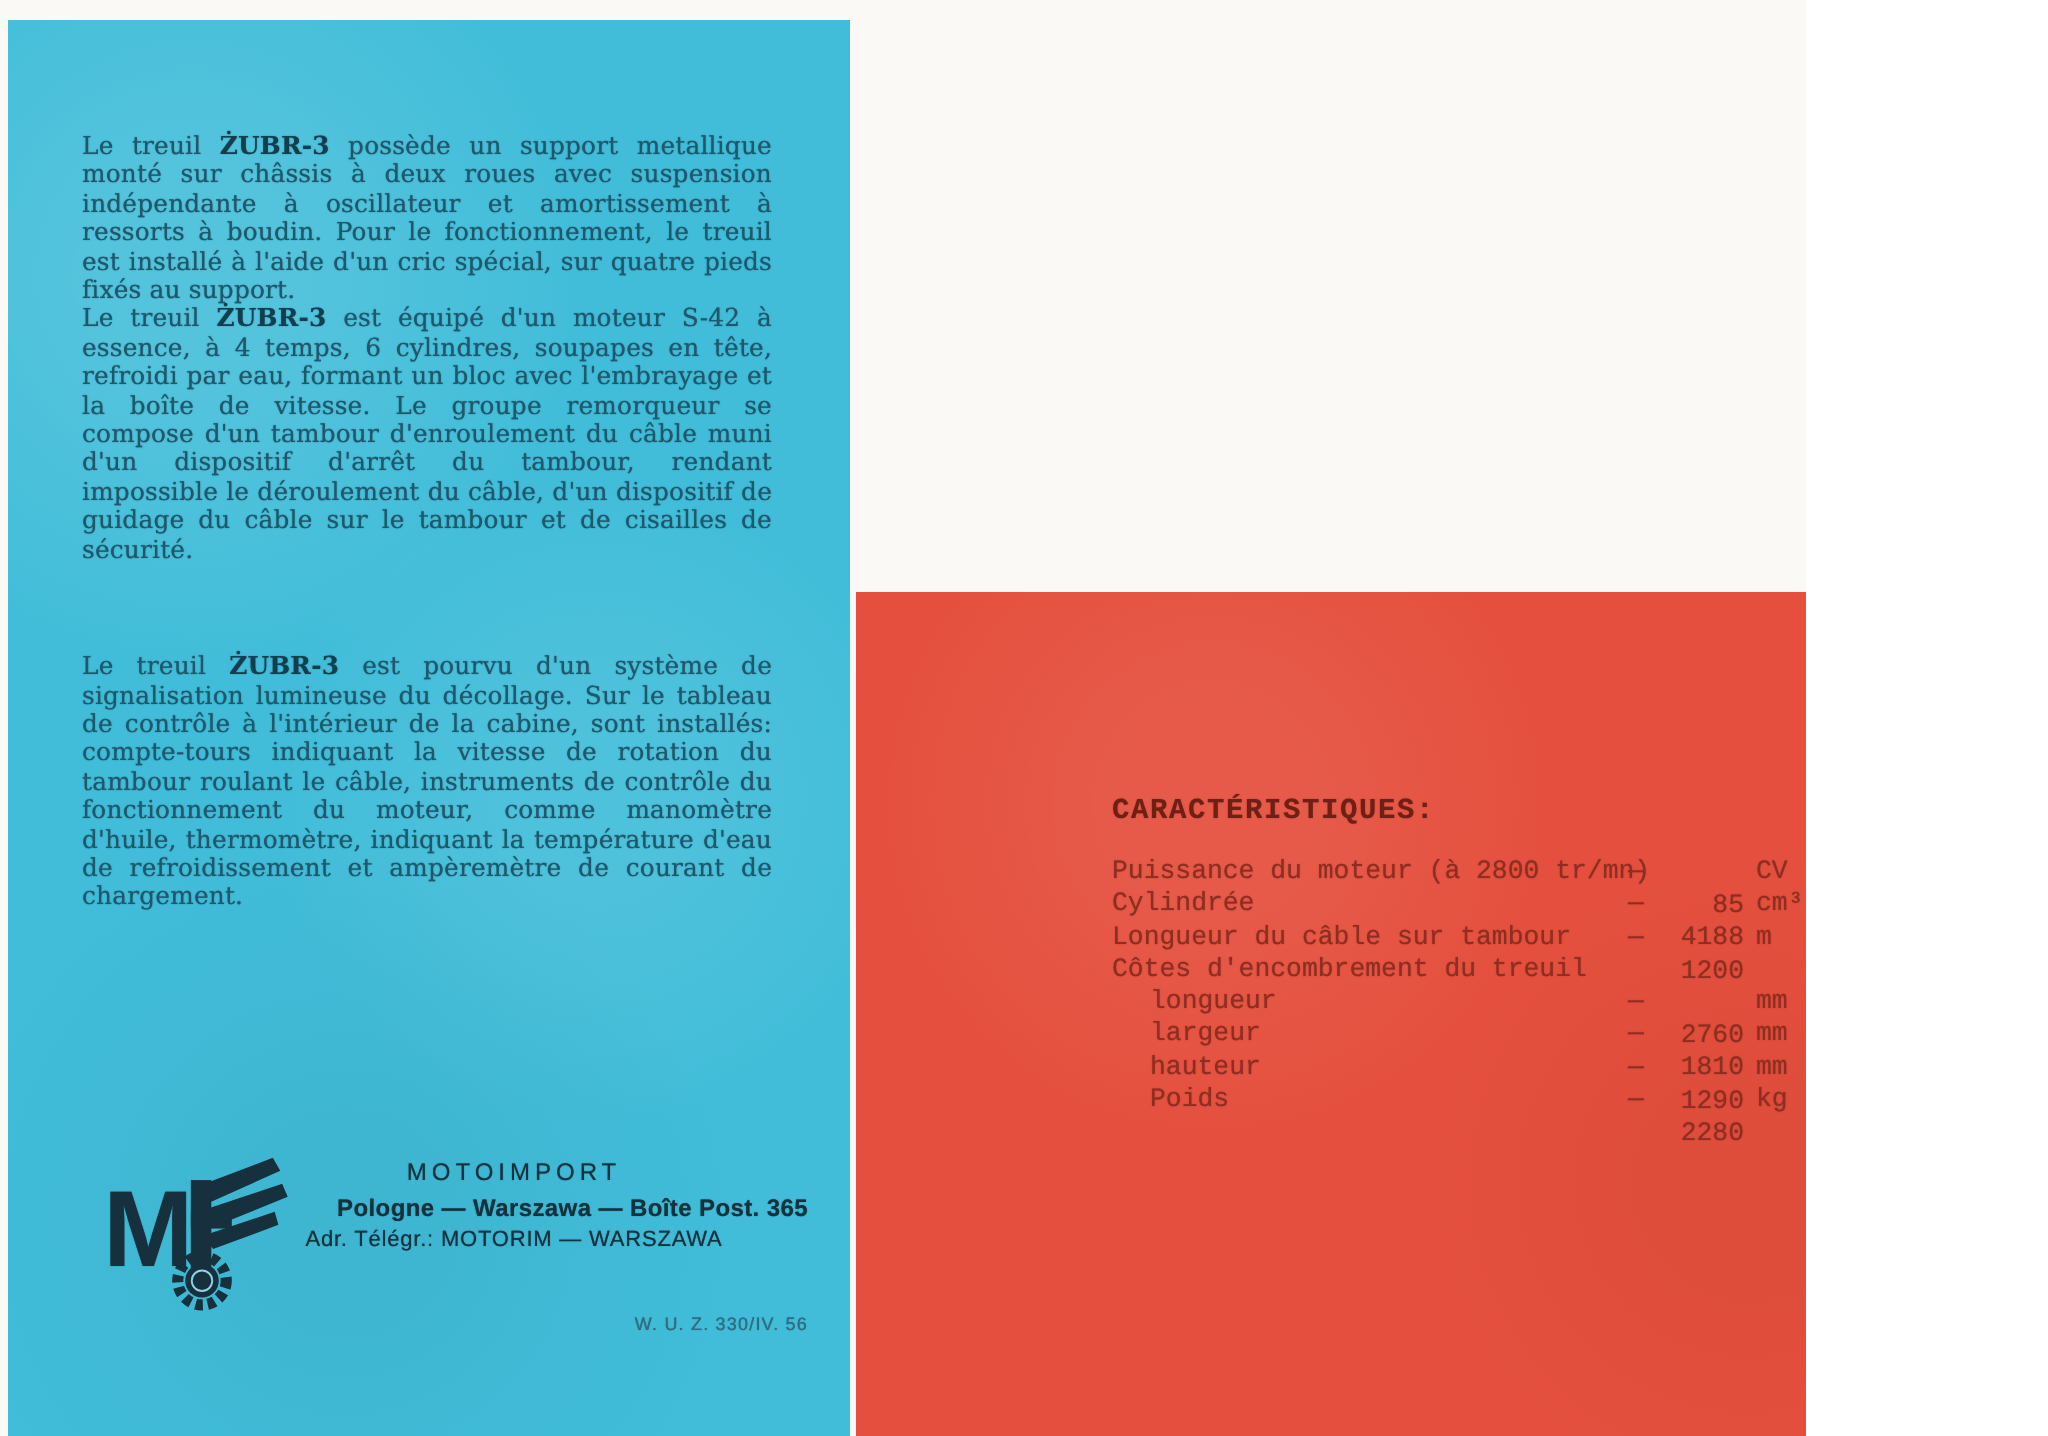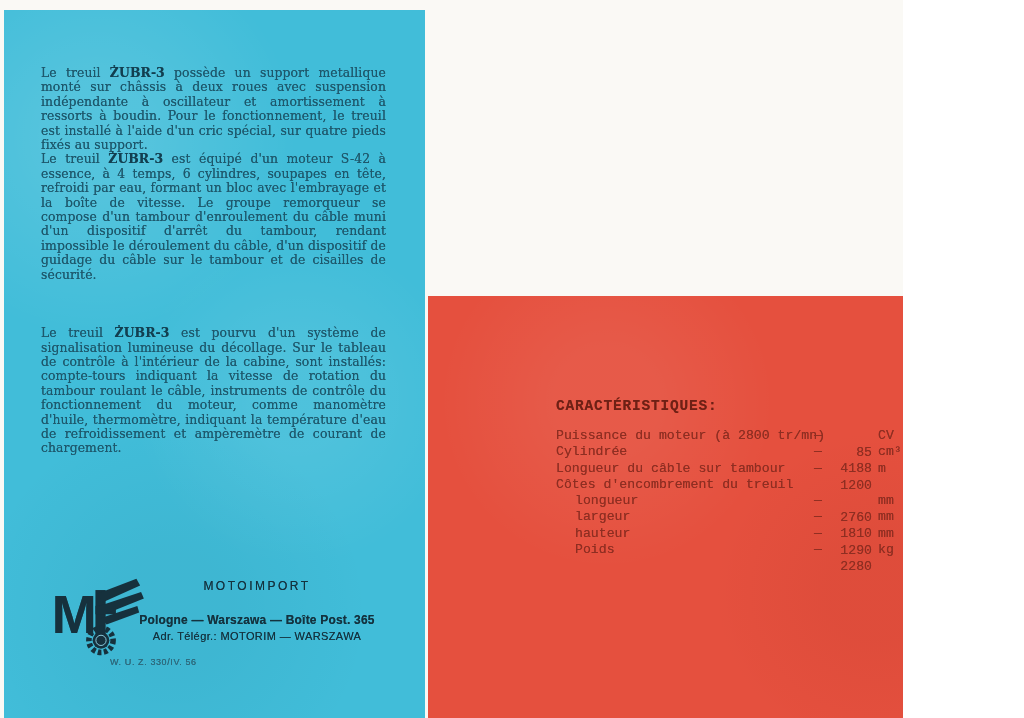--- a/index.html
+++ b/index.html
@@ -35,24 +35,24 @@
   .imprint{
     position:absolute;left:0;top:563px;width:100%;height:120px;
     color:#14323e;
     font-family:"Liberation Sans",sans-serif;
     text-shadow:0 0 .5px rgba(20,50,62,.8);
   }
   .logo{position:absolute;left:50px;top:4px;width:94px;height:82px;}
   .imprint-text{position:absolute;left:106px;top:6px;width:294px;text-align:center;}
   .brand{font-size:12px;font-weight:normal;letter-spacing:2.5px;margin-bottom:4px;}
   .org{font-size:10.8px;line-height:13px;letter-spacing:.2px;}
-  .addr{font-size:12px;font-weight:bold;margin-top:20px;letter-spacing:.2px;}
+  .addr{font-size:12px;font-weight:bold;margin-top:4px;letter-spacing:.2px;text-align:right;}
   .tel{font-size:11px;margin-top:3px;letter-spacing:.4px;}
   .print-code{
-    position:absolute;left:106px;top:84px;width:294px;text-align:left;
+    position:absolute;left:106px;top:84px;width:294px;text-align:right;
     font-size:9px;color:#2f6173;letter-spacing:.6px;opacity:.85;
   }
 
   
   .panel-red{
     position:absolute;left:428px;top:296px;width:596px;height:422px;
     background:#e5503e;
     background-image:
       radial-gradient(circle at 30% 25%, rgba(255,255,255,.06) 0 10%, transparent 32%),
       radial-gradient(circle at 75% 70%, rgba(120,20,10,.06) 0 9%, transparent 30%);

